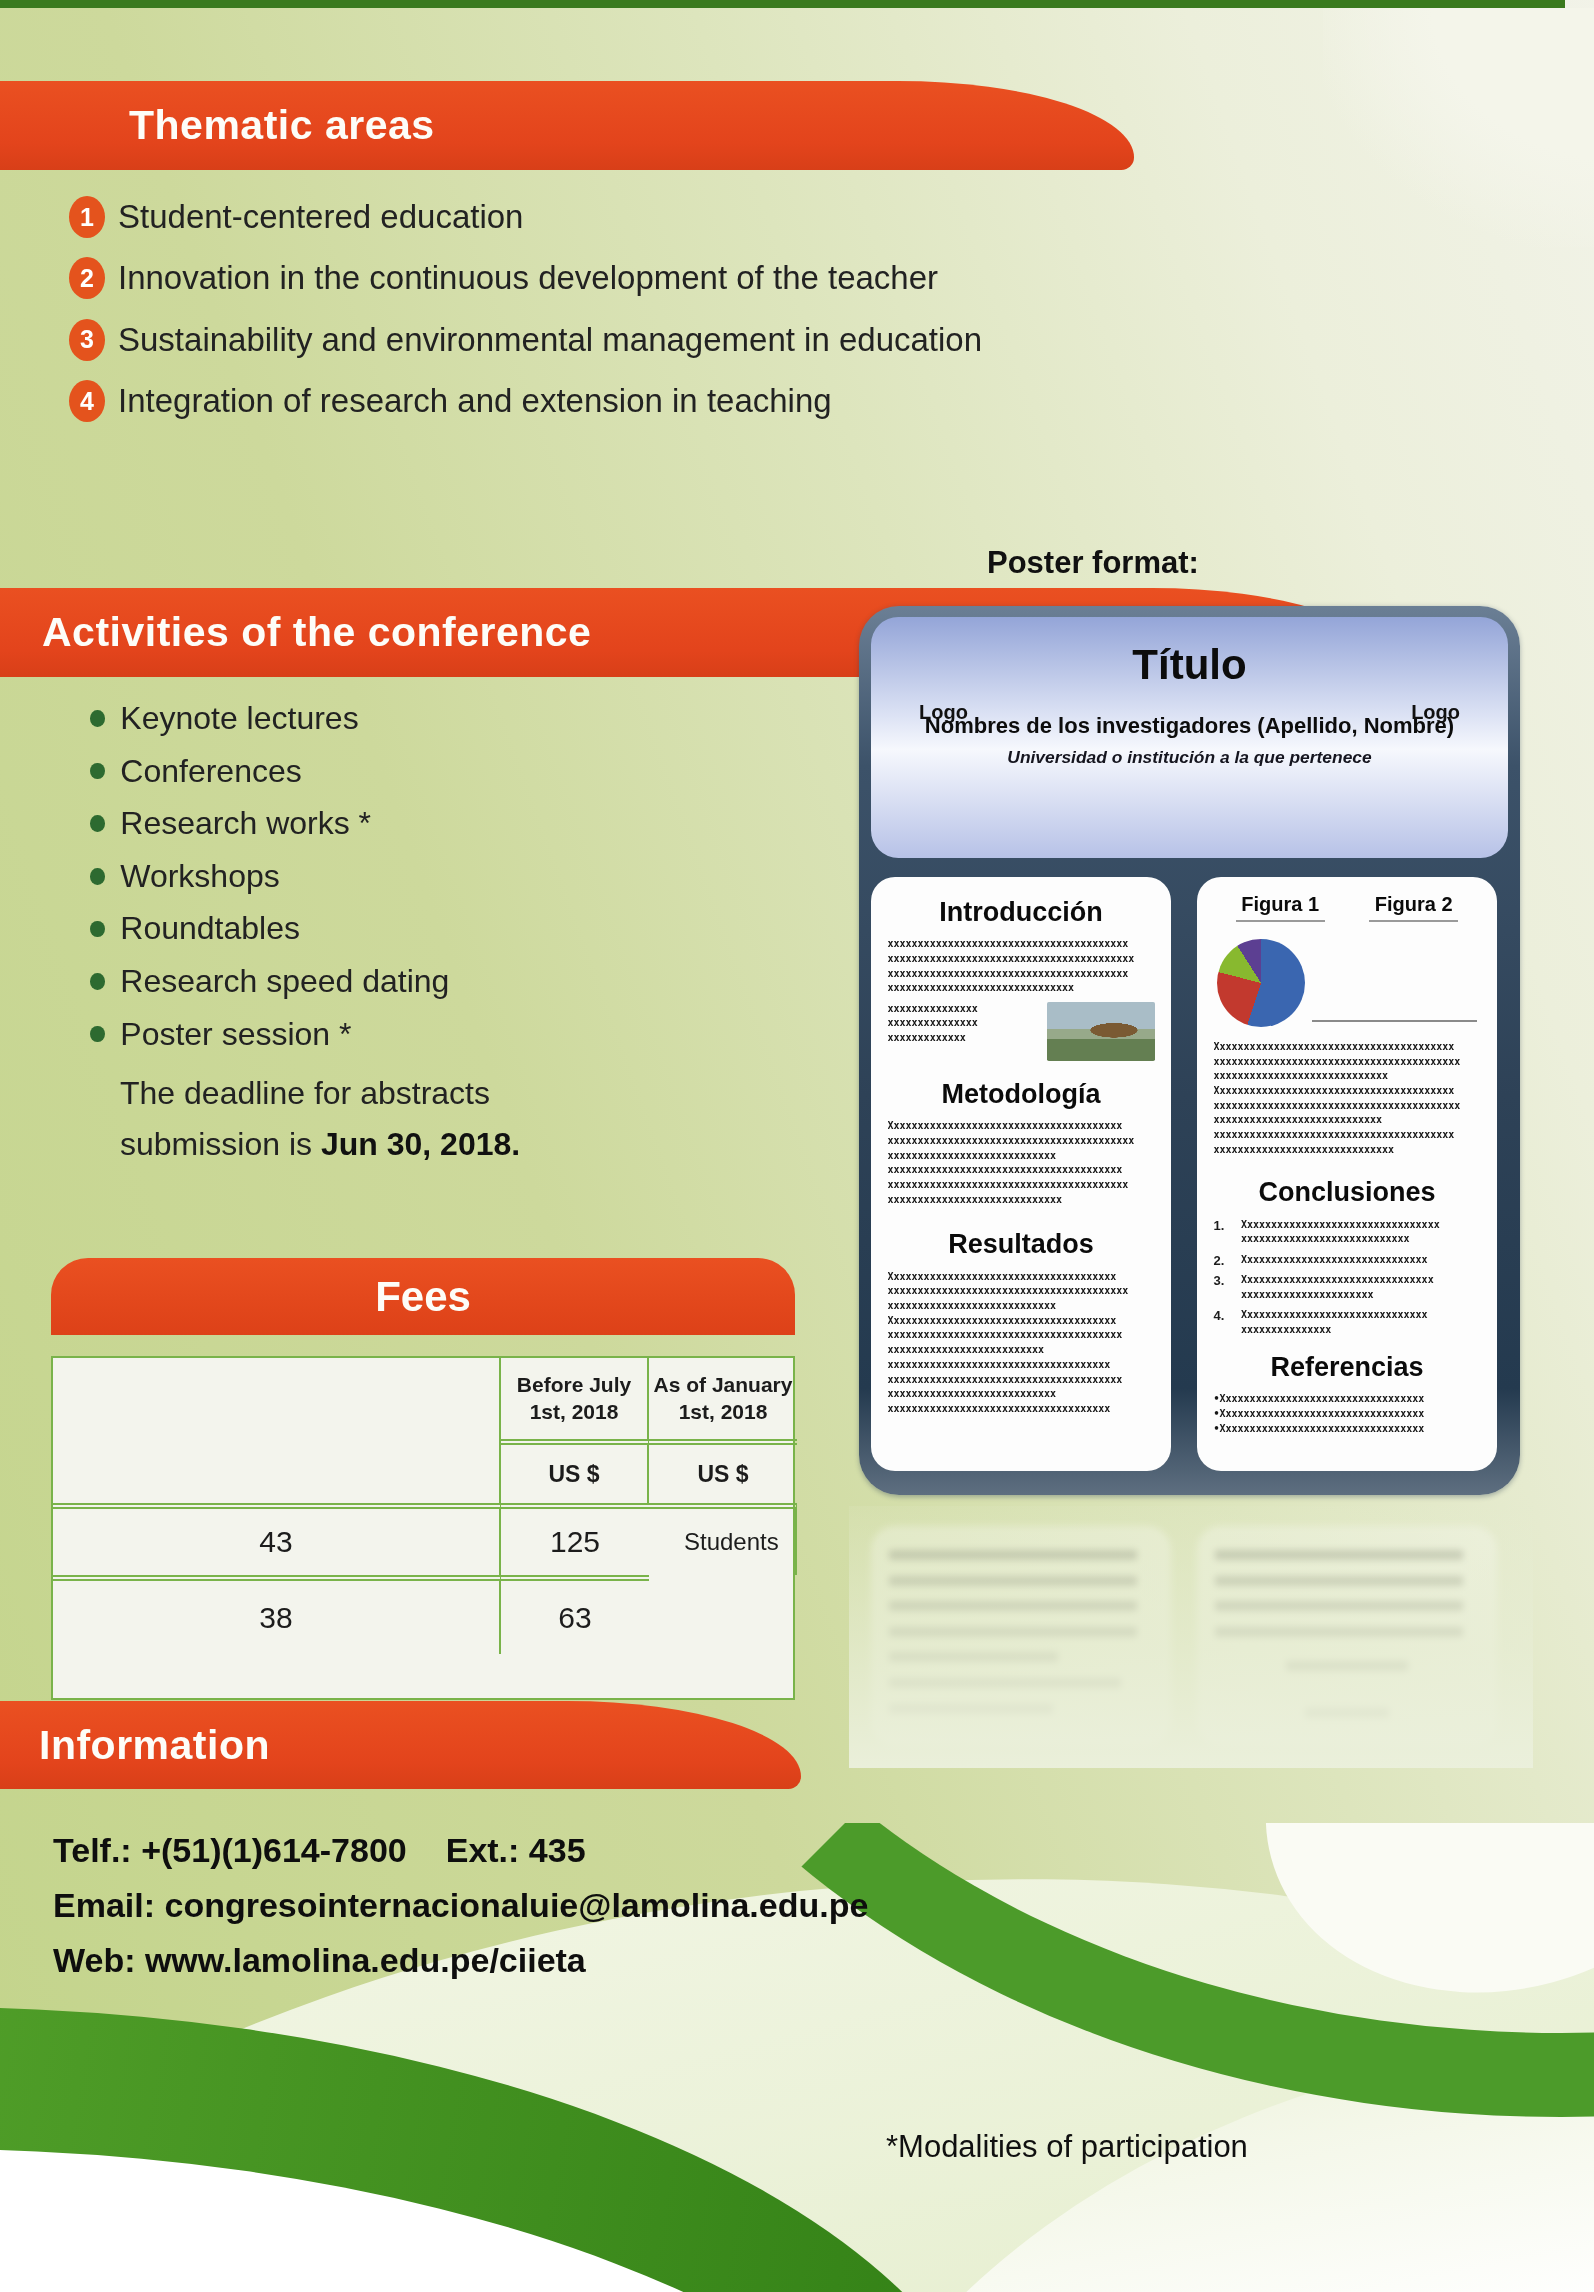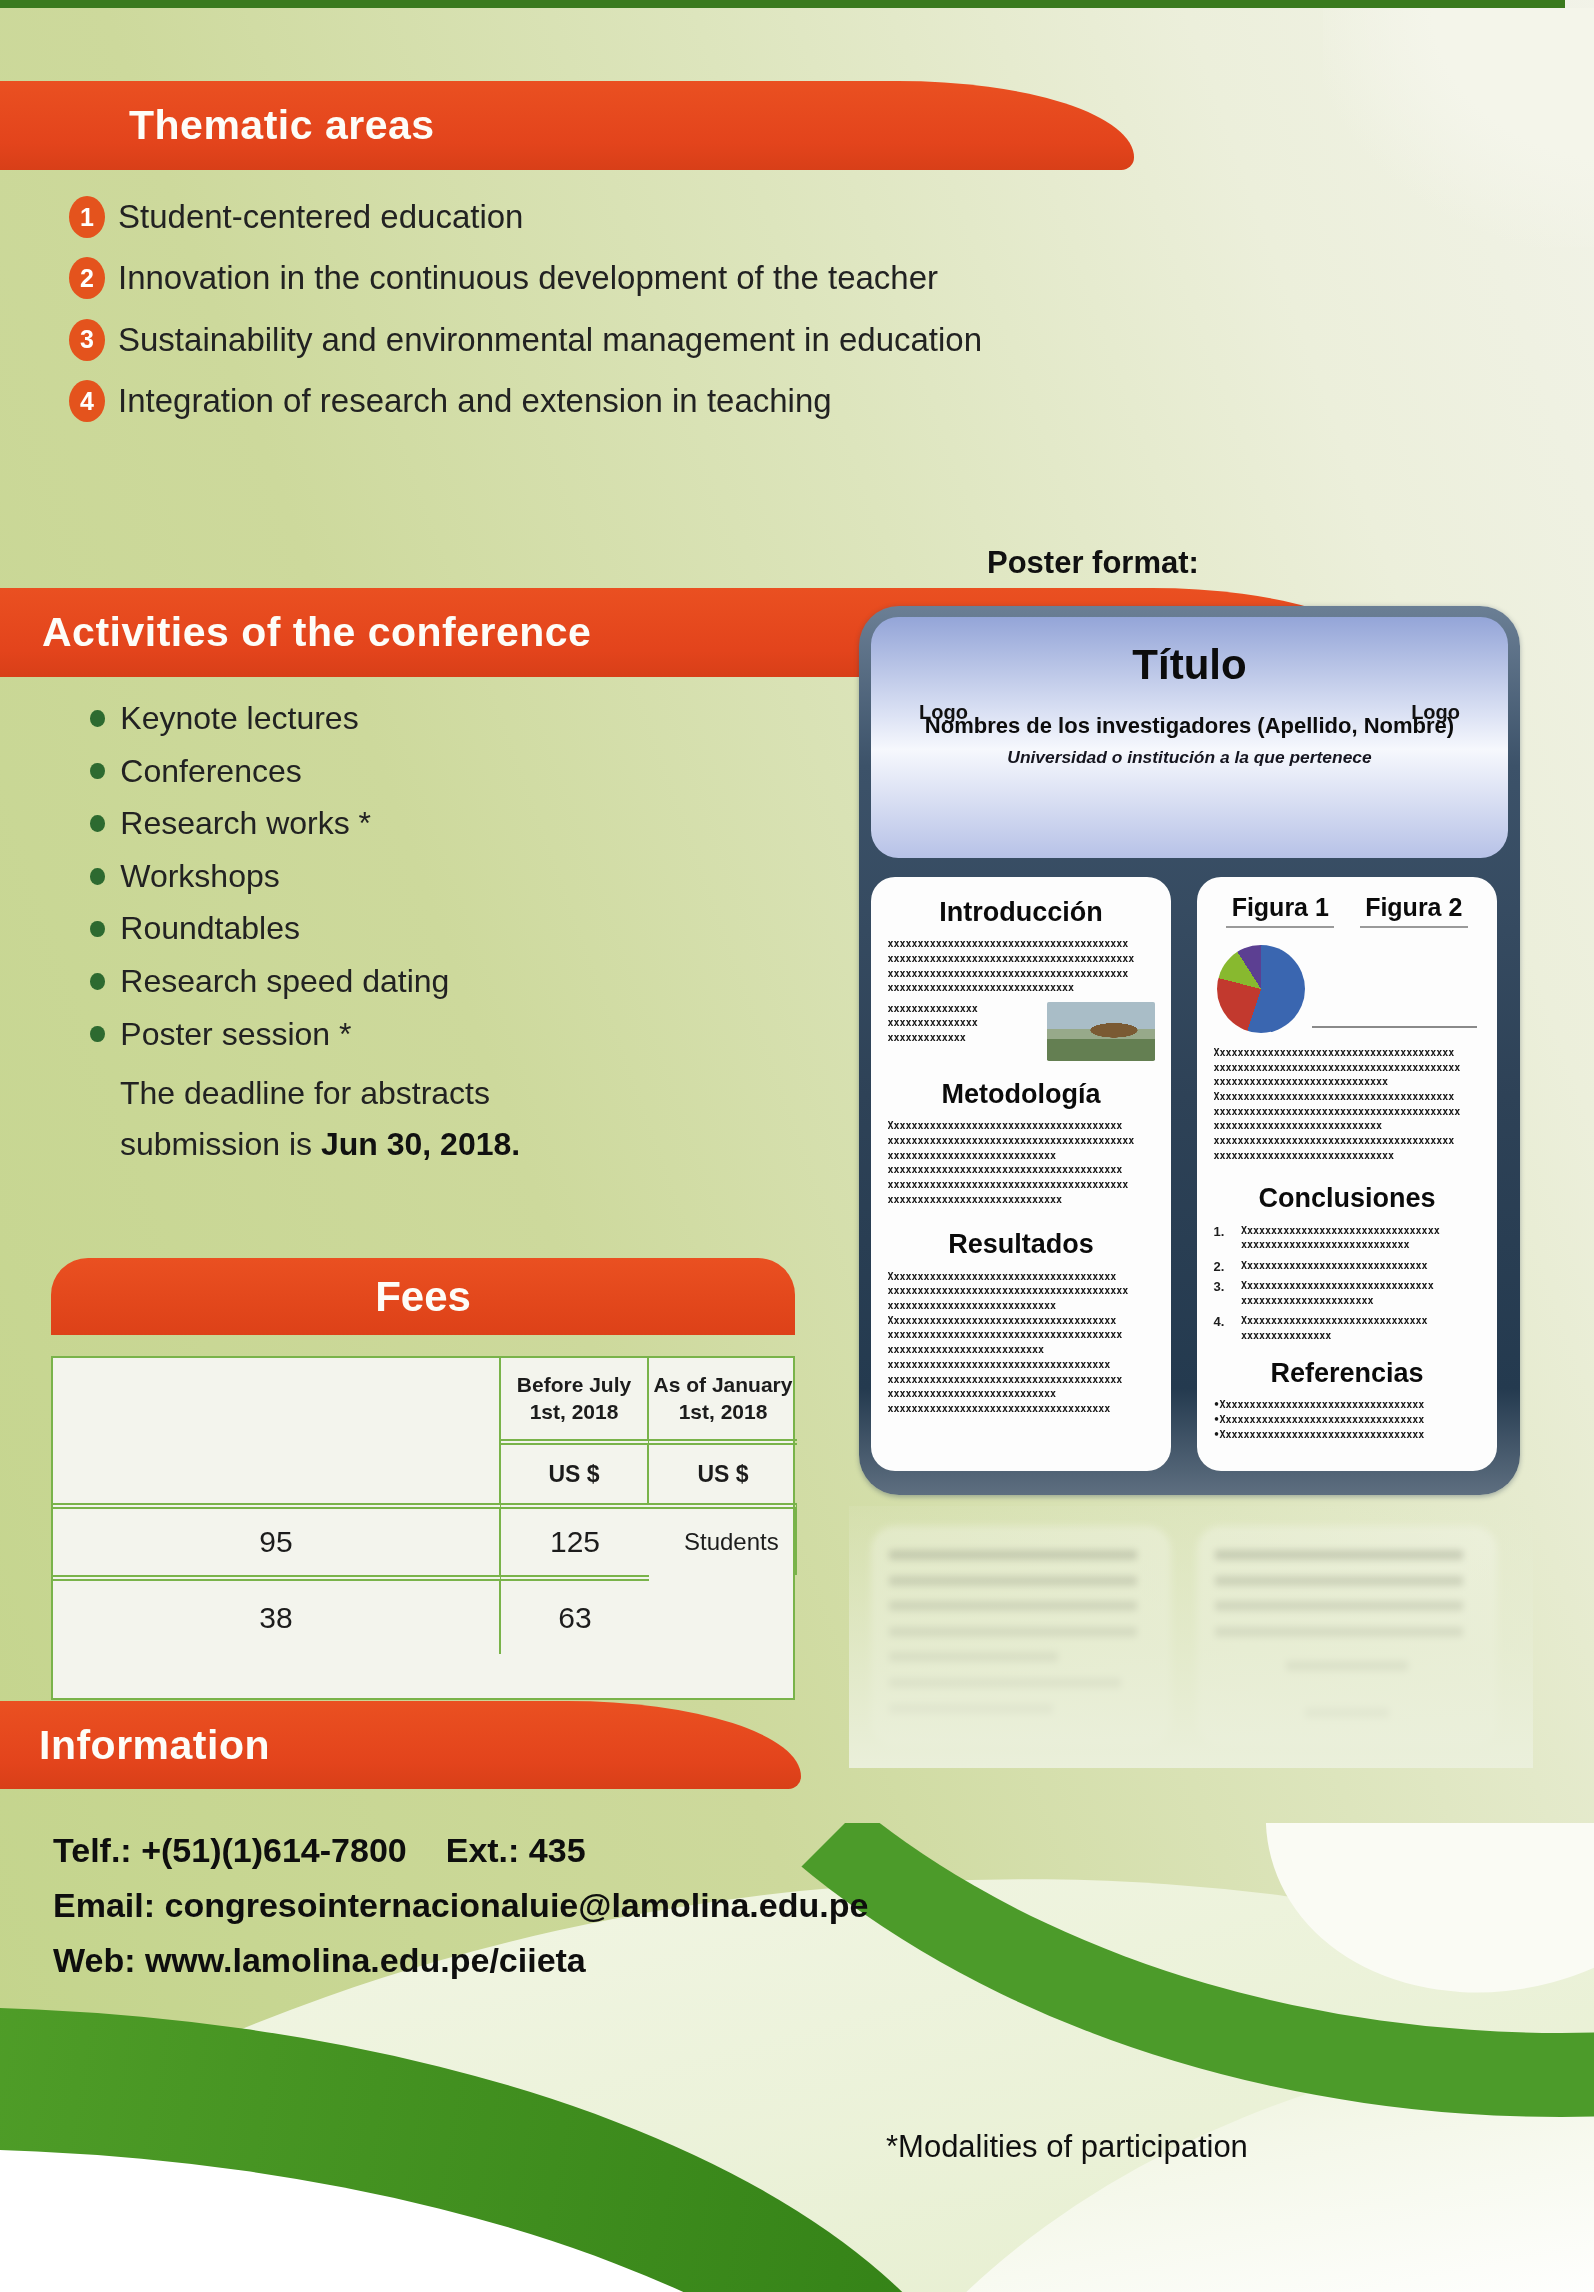--- a/index.html
+++ b/index.html
@@ -61,21 +61,21 @@
   .p-col.right{left:338px;width:300px;}
   .p-h{font-size:27px;font-weight:bold;text-align:center;color:#0b0b0b;margin:5.5px 0 9.2px;}
   .xline{font-family:"DejaVu Sans Mono",monospace;font-size:10px;font-weight:bold;
     line-height:14.7px;color:#161616;white-space:nowrap;overflow:hidden;}
   .intro-side{display:flex;margin-top:5.5px;}
   .intro-side .xlines{flex:1;}
   .p-photo{flex:0 0 auto;width:108px;height:59px;margin-left:5.5px;border-radius:1.8px;
     background:radial-gradient(ellipse 39px 12px at 62% 48%,#7a5a33 0 60%,rgba(0,0,0,0) 61%),
       linear-gradient(180deg,#a9bdc7 0% 46%,#97a98a 46% 62%,#647f52 62% 100%);}
   .figs-row{display:flex;justify-content:space-around;margin-top:1.8px;}
-  .fig-h{font-size:25px;font-weight:bold;color:#0b0b0b;border-bottom:2.8px solid #9a9a9a;padding:0 5.5px 3.7px;}
+  .fig-h{font-size:20px;font-weight:bold;color:#0b0b0b;border-bottom:2.8px solid #9a9a9a;padding:0 5.5px 3.7px;}
   .charts-row{display:flex;align-items:center;justify-content:space-around;height:103px;margin:9.2px 0 5.5px;}
   .pie{width:88px;height:88px;border-radius:50%;}
   .bars{display:flex;align-items:flex-end;height:77px;border-bottom:2.8px solid #8a8a8a;padding:0 3.7px;}
   .bar-group{display:flex;align-items:flex-end;margin:0 4.6px;}
   .bar{width:8.3px;margin:0 0.9px;}
   .c-item{display:flex;margin-bottom:5.5px;}
   .c-num{flex:0 0 27.5px;font-size:13px;font-weight:bold;}
   .refs .xline{letter-spacing:0;}
 
   
@@ -370,21 +370,21 @@
 
   <div class="fees-header">
     <span>Fees</span>
   </div>
   <div class="fees-table">
     <div class="cell blank"></div>
     <div class="cell dh1">Before July 1st, 2018</div>
     <div class="cell dh2">As of January 1st, 2018</div>
     <div class="cell u1">US $</div>
     <div class="cell u2">US $</div>
-    <div class="cell rv mid">95</div>
+    <div class="cell rv mid">43</div>
     <div class="cell rv">125</div>
     <div class="cell rl">Students</div>
     <div class="cell rv mid">38</div>
     <div class="cell rv">63</div>
   </div>
 
   <div class="banner banner-info">
     <span>Information</span>
   </div>
   <div class="contact">

